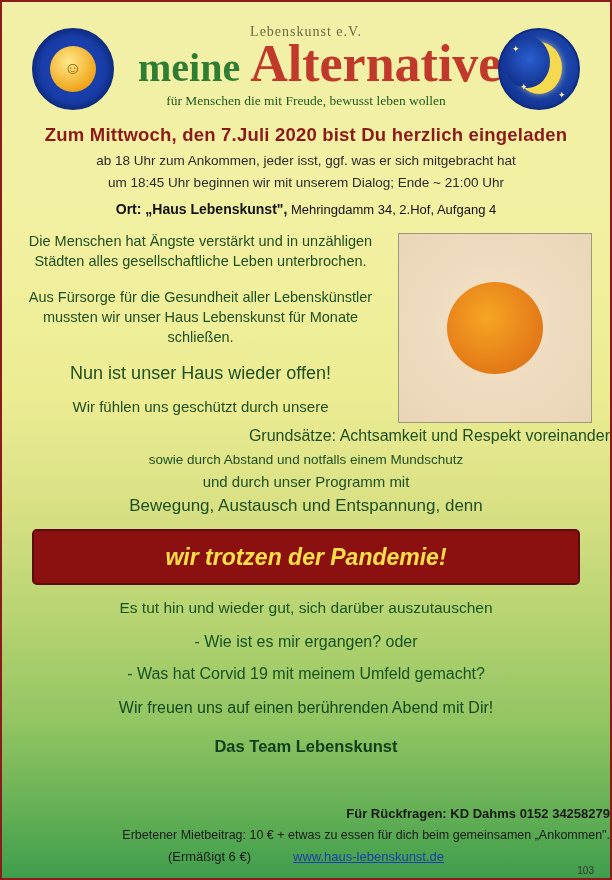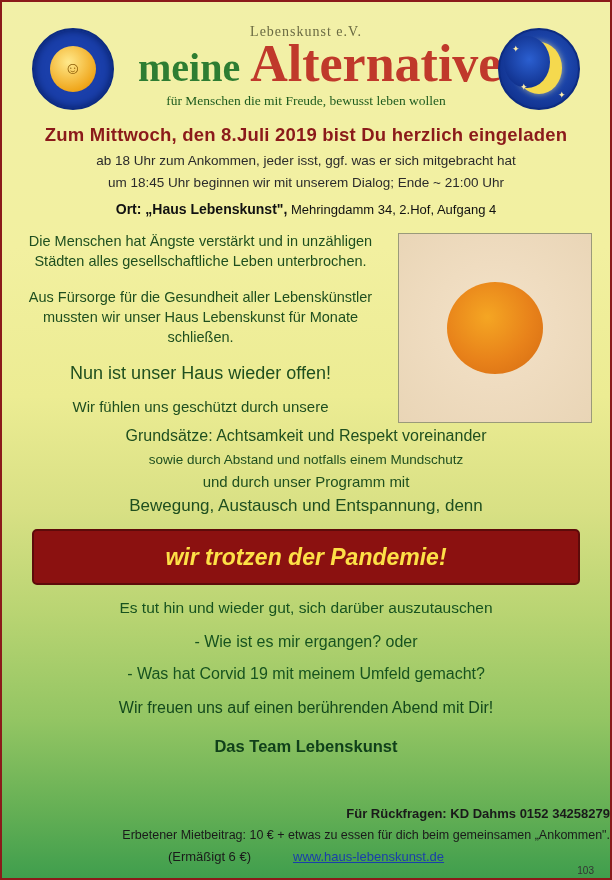--- a/index.html
+++ b/index.html
@@ -244,21 +244,21 @@
     font-size: 18px;
     color: #1f4f1f;
   }
   .p4 { margin-top: 14px; font-size: 15px; text-align: center; }
 
   .full-lines {
     margin-top: 6px;
     text-align: center;
     color: #1f4f1f;
   }
-  .fl1 { font-size: 16px; margin-top: 10px; }
+  .fl1 { font-size: 16px; margin-top: 10px; text-align: right; }
   .fl2 { font-size: 13.5px; margin-top: 7px; }
   .fl3 { font-size: 15px; margin-top: 6px; }
   .fl4 { font-size: 17px; margin-top: 6px; }
 
   
   .banner {
     margin: 13px 30px 0 30px;
     height: 52px;
     background: #8b1110;
     border: 2px solid #5d0b0a;
@@ -347,21 +347,21 @@
     <div class="moon">
       <div class="moon-crescent"></div>
       <div class="moon-cut"></div>
       <div class="moon-star" style="left:12px; top:14px;">✦</div>
       <div class="moon-star" style="left:20px; top:52px;">✦</div>
       <div class="moon-star" style="left:58px; top:60px;">✦</div>
     </div>
   </div>
 
   <div class="invite">
-    <div class="invite-line1">Zum Mittwoch, den 8.Juli  2019 bist Du herzlich eingeladen</div>
+    <div class="invite-line1">Zum Mittwoch, den 7.Juli  2020 bist Du herzlich eingeladen</div>
     <div class="invite-line2">ab 18 Uhr   zum Ankommen, jeder isst, ggf. was er sich mitgebracht hat</div>
     <div class="invite-line3">um 18:45 Uhr   beginnen wir mit unserem Dialog; Ende ~ 21:00 Uhr</div>
     <div class="invite-ort">
       <span class="ort-label">Ort:</span>
       <span>„Haus Lebenskunst",</span><span class="ort-rest"> Mehringdamm 34, 2.Hof, Aufgang 4</span>
     </div>
   </div>
 
   <div class="body-area">
 

